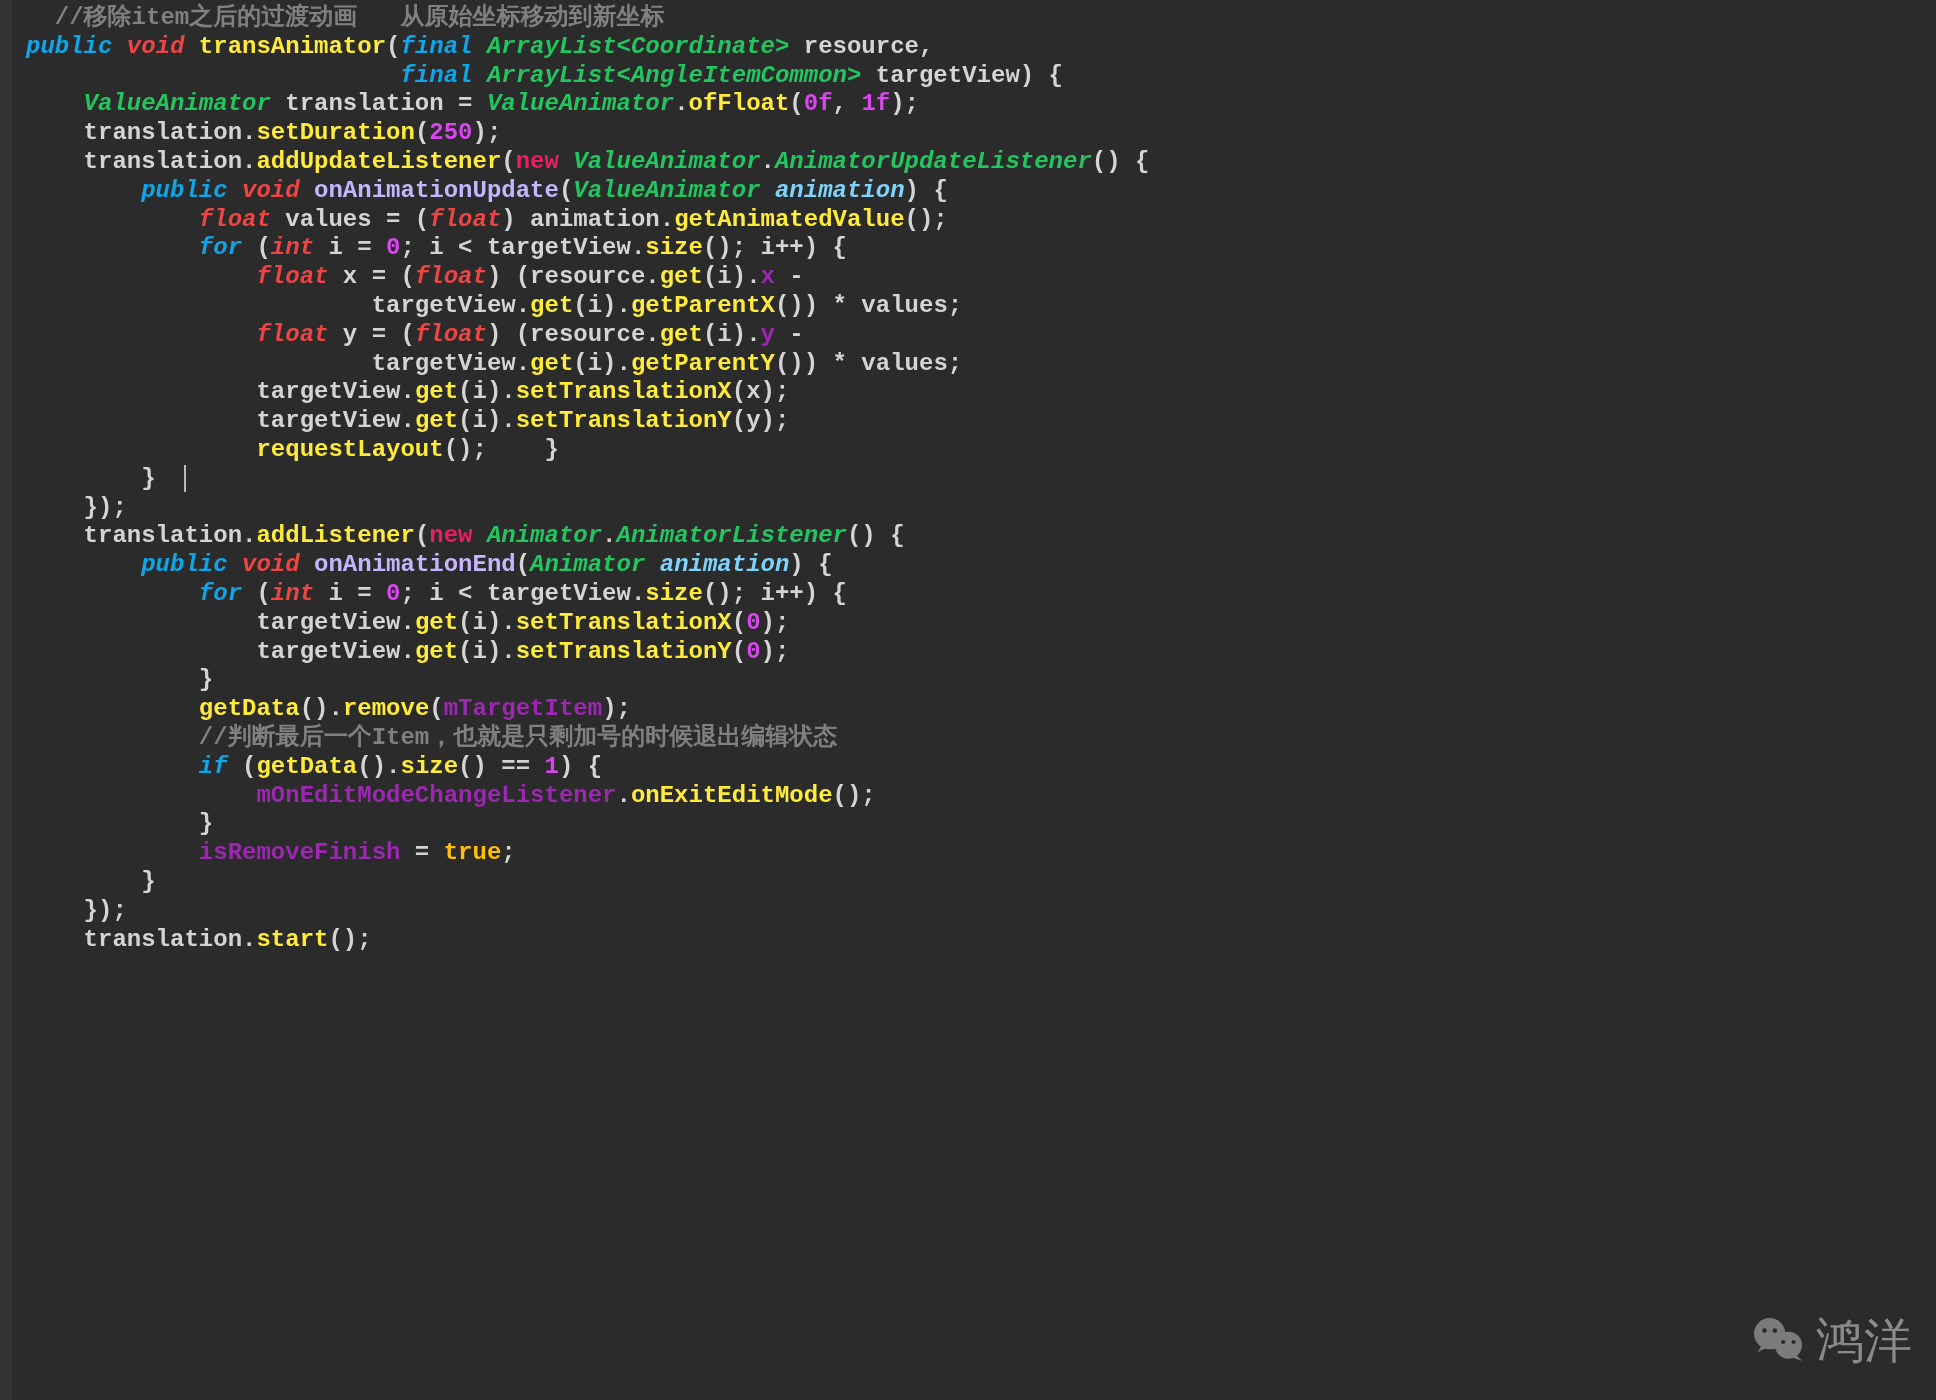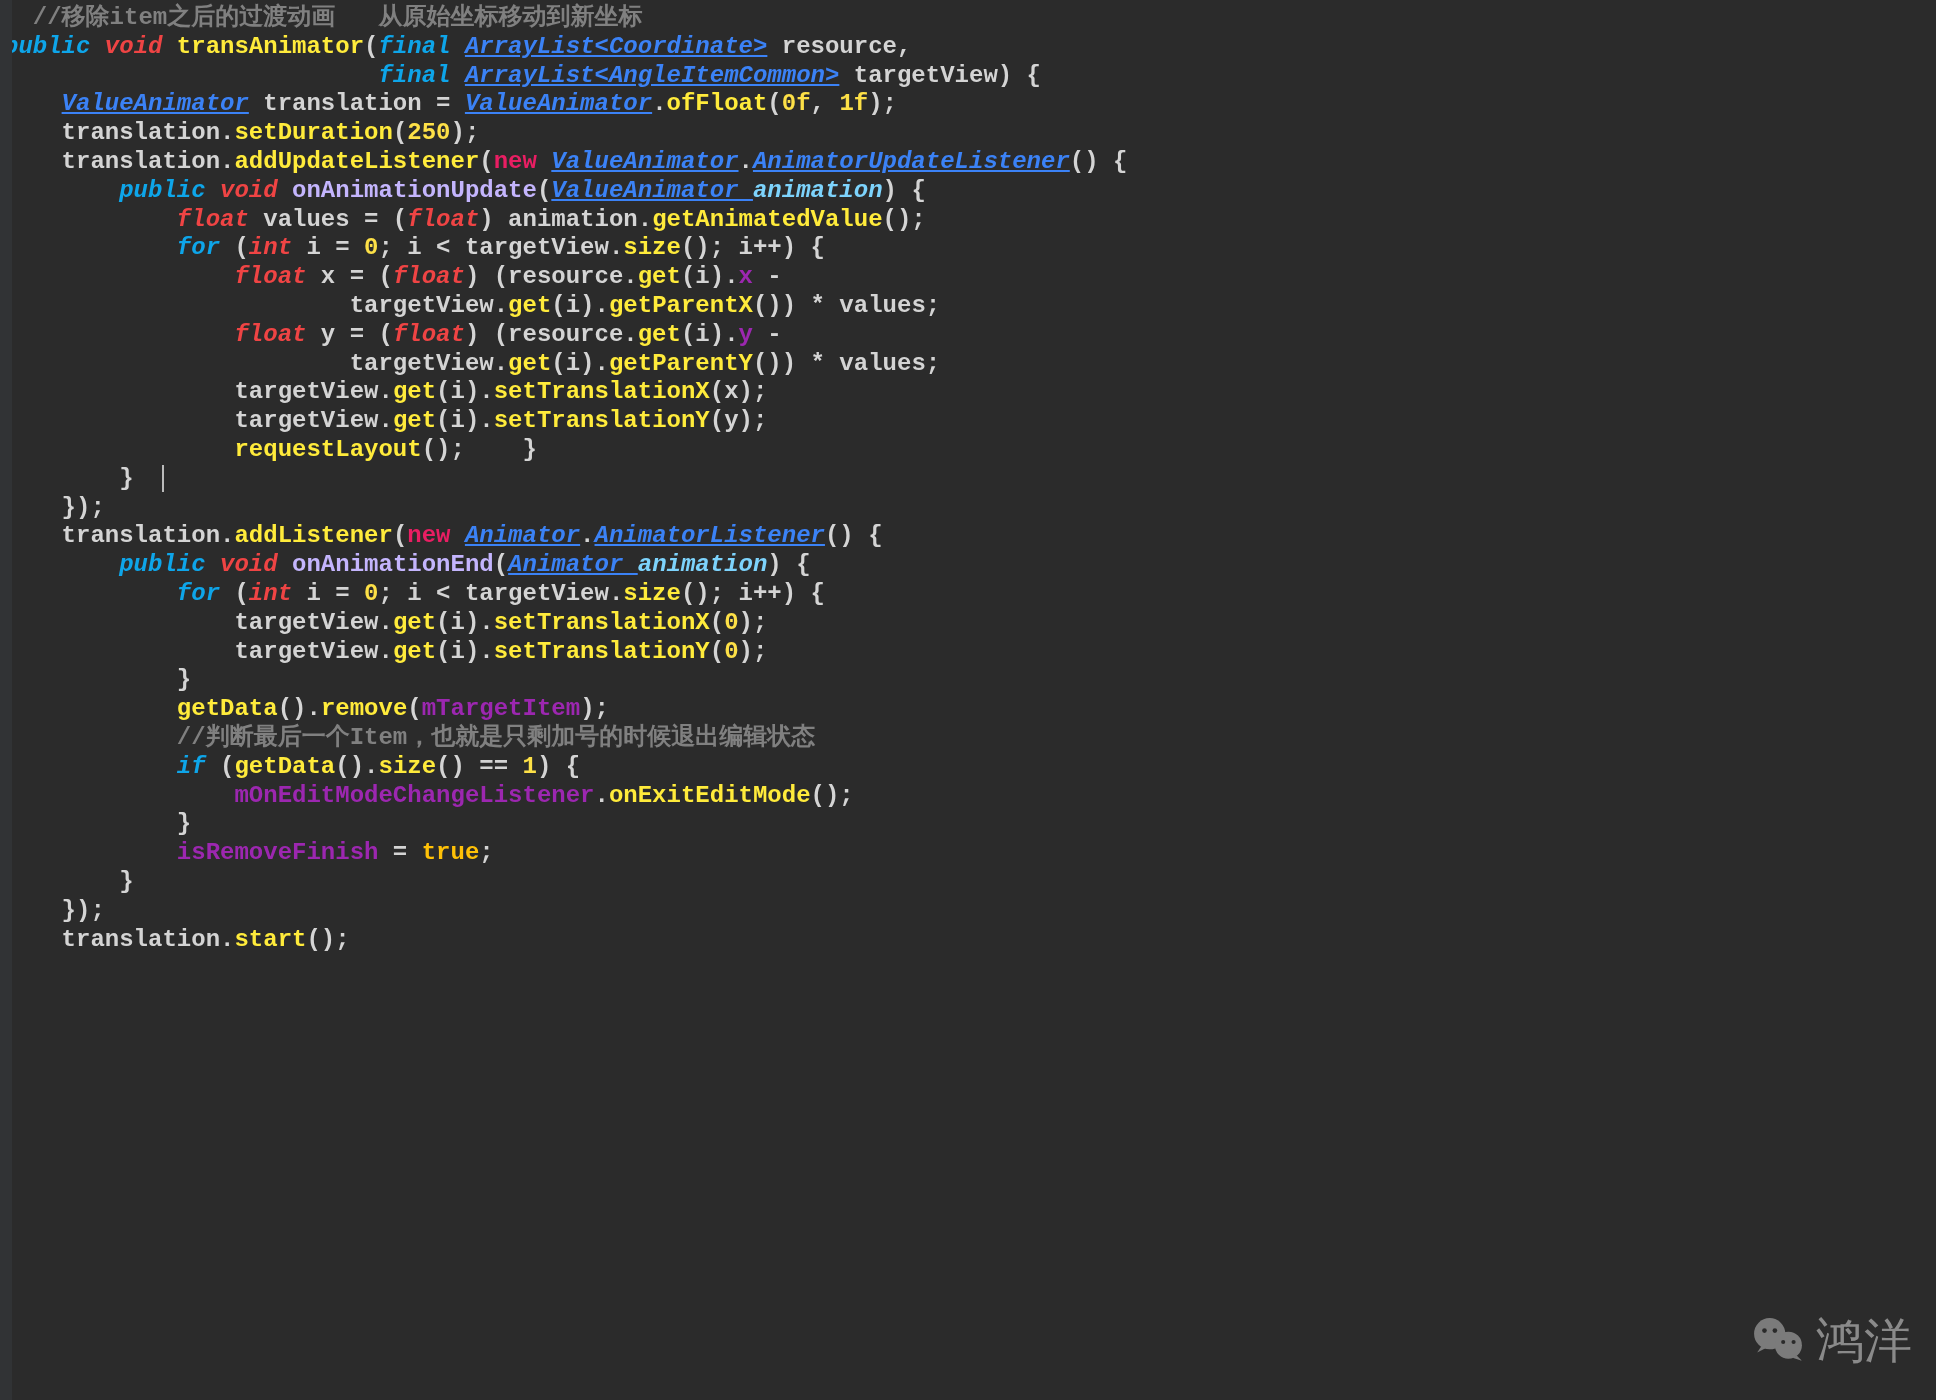--- a/index.html
+++ b/index.html
@@ -24,35 +24,35 @@
       position: absolute;
       left: 0;
       top: 0;
       width: 12px;
       height: 100%;
       background-color: #313335;
     }
     pre {
       white-space: pre;
       font-family: inherit;
-      margin-left: 4px;
+      margin-left: 26px;
     }
     .code-line {
       display: block;
     }
     .comment { color: #808080; }
     .keyword-red { color: #0ea5e9; font-style: italic; }
     .keyword-blue { color: #ef4444; font-style: italic; }
-    .type { color: #3b82f6; font-style: italic; text-decoration: underline; }
+    .type { color: #22c55e; font-style: italic; }
     .method-green { color: #c4b5fd; }
     .method-yellow { color: #ffeb3b; }
     .param-orange { color: #7dd3fc; font-style: italic; }
     .identifier { color: #d4d4d4; }
     .field { color: #9c27b0; }
-    .number { color: #fde047; }
+    .number { color: #d946ef; }
     .bool { color: #ffc107; }
     .new-keyword { color: #e91e63; text-align: right; }
     .cursor {
       border-left: 2px solid #bbb;
       display: inline-block;
       height: 1.1em;
       vertical-align: text-bottom;
     }
     .watermark {
       position: absolute;

